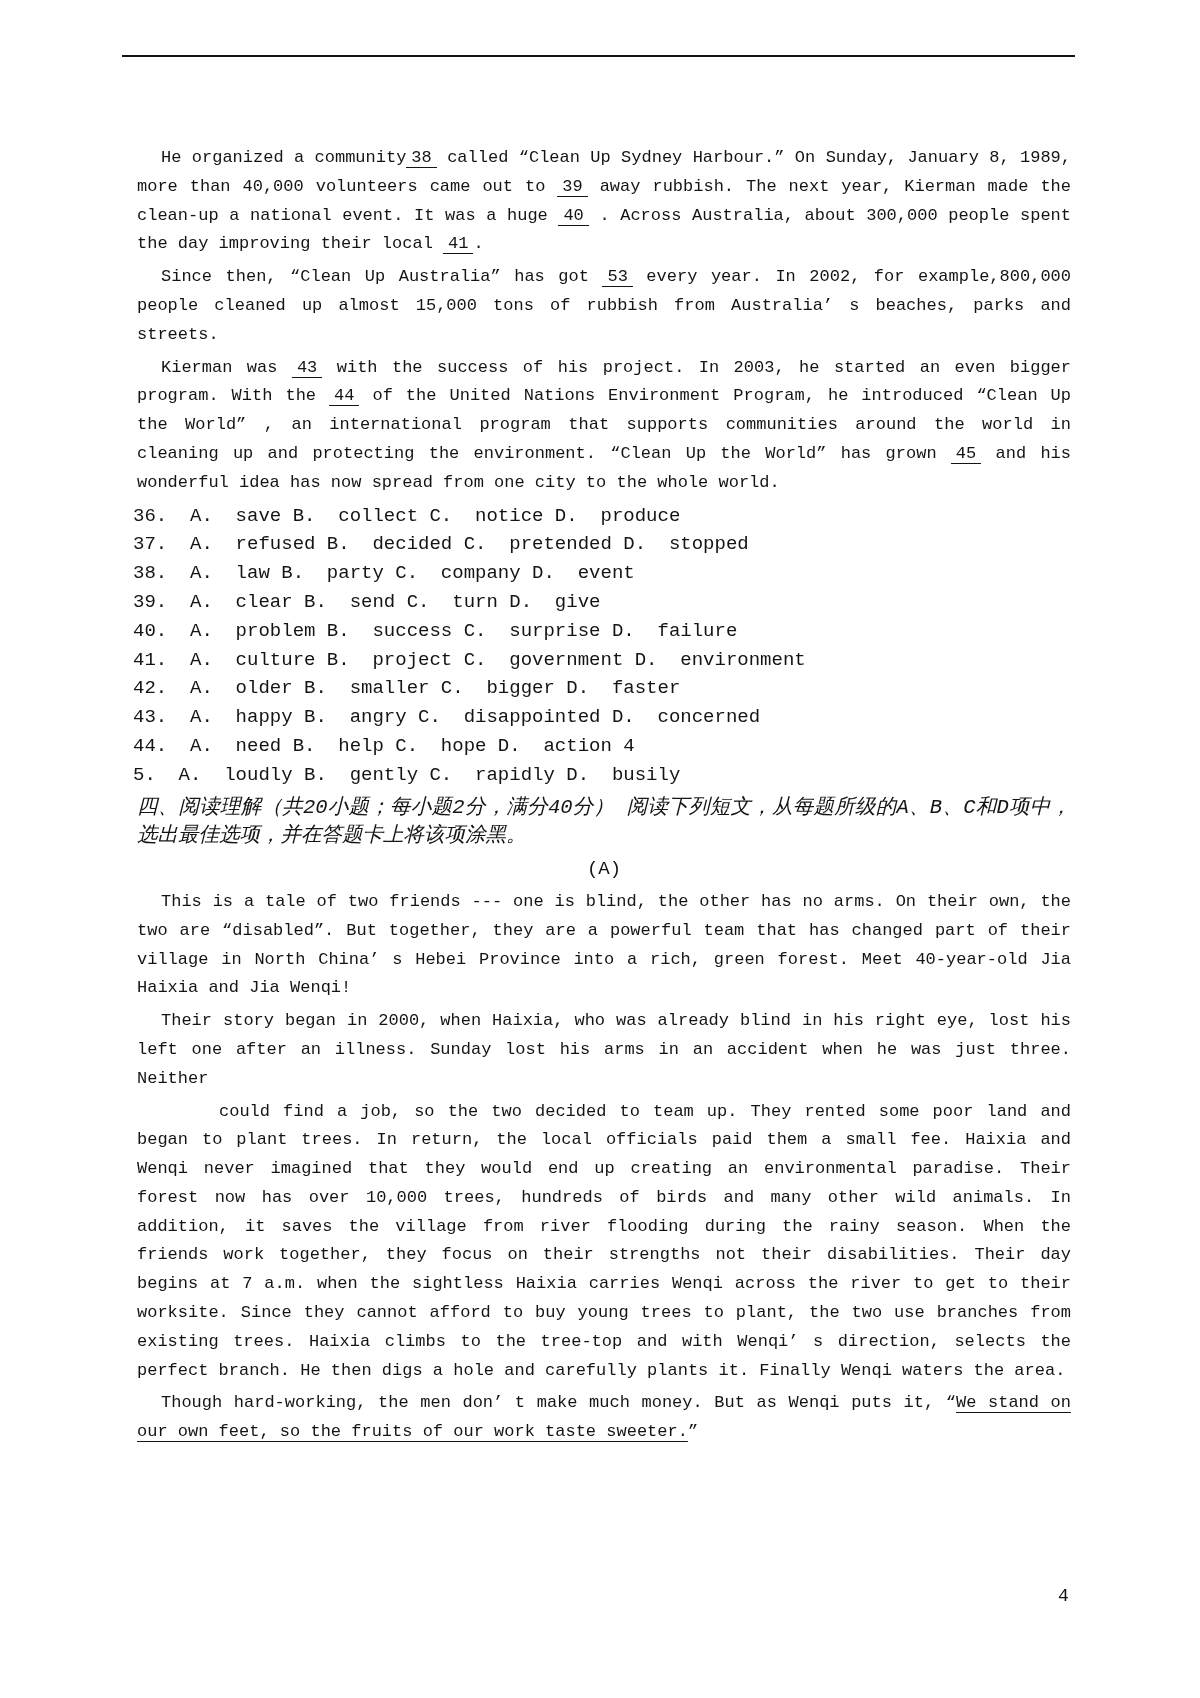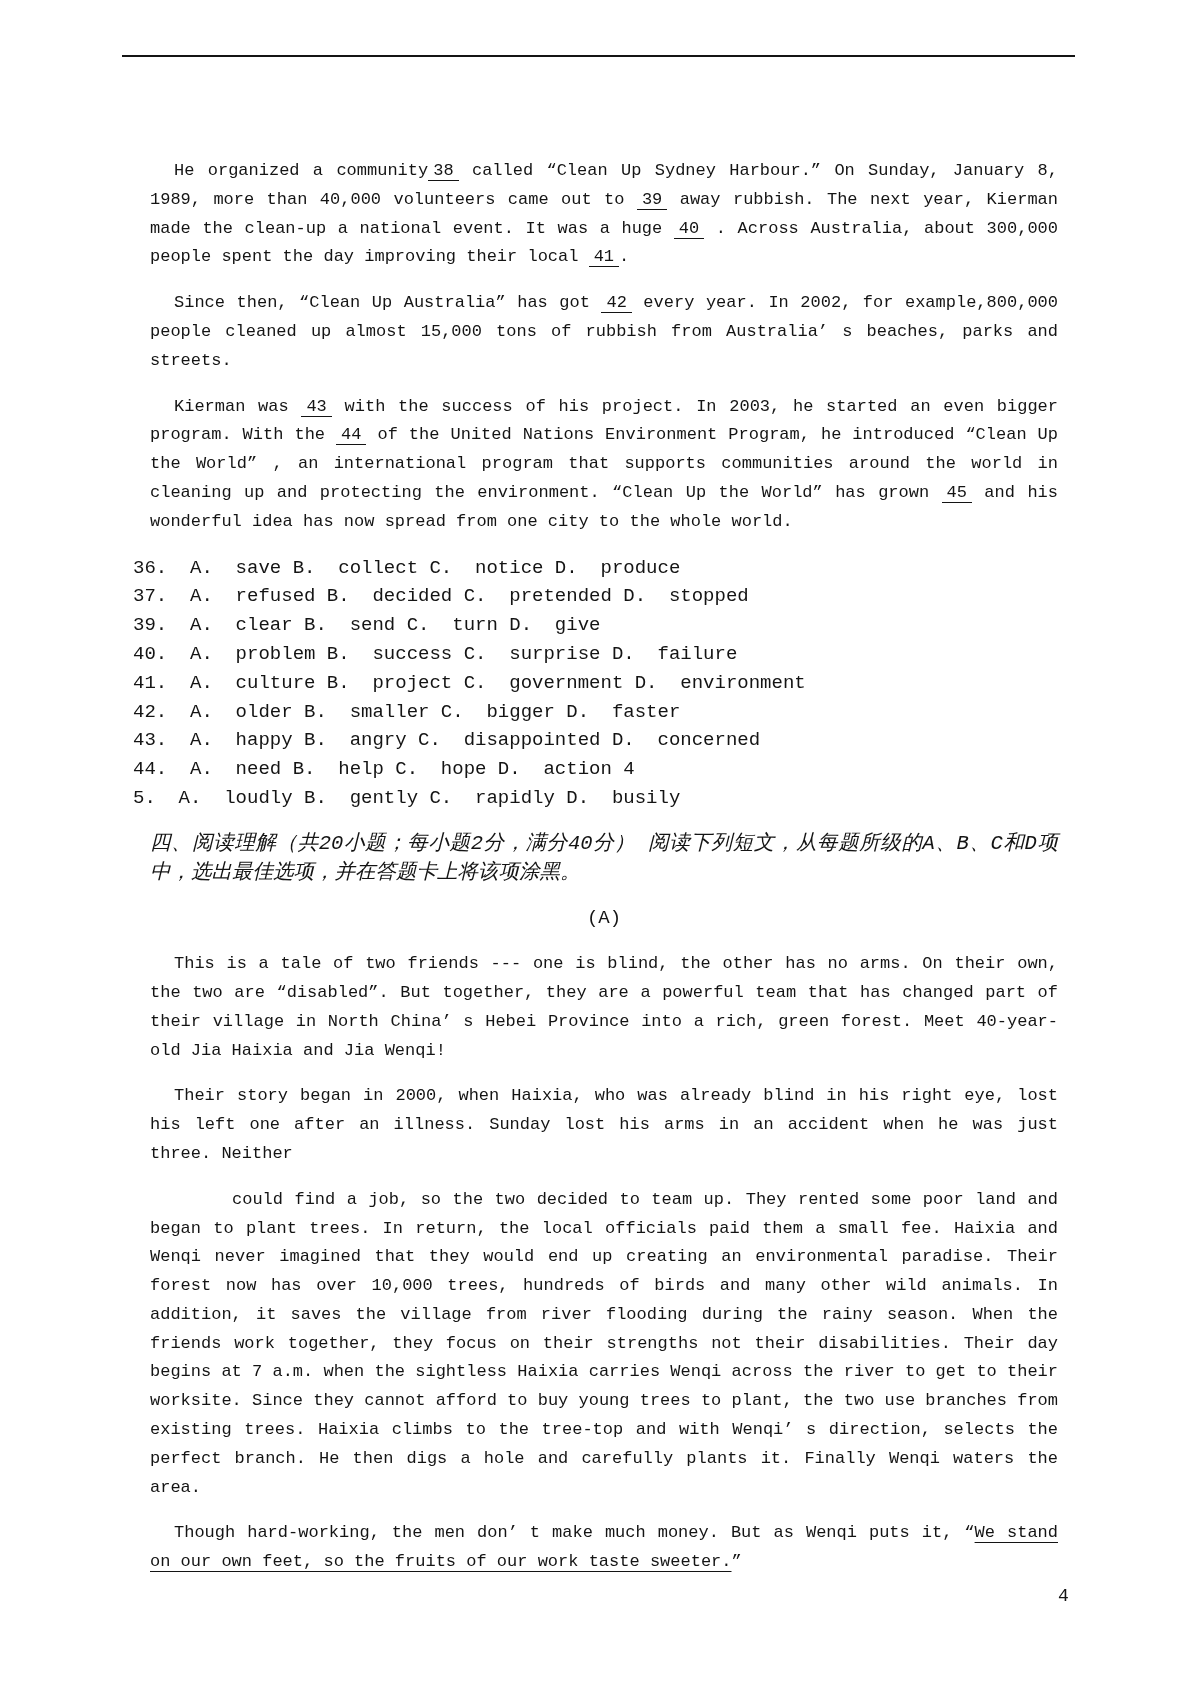--- a/index.html
+++ b/index.html
@@ -12,21 +12,21 @@
     color:#141414;
     overflow:hidden;
   }
   .top-rule {
     position:absolute; left:122px; top:55px;
     width:953px; height:2px; background:#141414;
   }
   .content {
     position:absolute; left:133px; top:140px; width:942px;
   }
-  p { margin:17px; }
+  p { margin:4px; }
   .para {
     font-size:17px; line-height:28.8px;
     text-align:justify; text-indent:24px;
   }
   .blank {
     border-bottom:1.5px solid #141414;
     padding:0 5px;
     white-space:nowrap;
   }
   .qline {
@@ -51,26 +51,27 @@
 </head>
 <body>
 
 <div class="page">
   <div class="top-rule"></div>
 
   <div class="content">
 
     <p class="para"><span>He organized a community</span><span class="blank">38</span><span> called “Clean Up Sydney Harbour.”  On Sunday, January 8, 1989, more than 40,000 volunteers came out to </span><span class="blank">39</span><span> away rubbish. The next year, Kierman made the clean-up a national event. It was a huge </span><span class="blank">40</span><span> . Across Australia, about 300,000 people spent the day improving their local </span><span class="blank">41</span><span>.</span></p>
 
-    <p class="para"><span>Since then, “Clean Up Australia”  has got </span><span class="blank">42</span><span> every year. In 2002, for example,800,000 people cleaned up almost 15,000 tons of rubbish from Australia’ s beaches, parks and streets.</span></p>
+    <p class="para"><span>Since then, “Clean Up Australia”  has got </span><span class="blank">53</span><span> every year. In 2002, for example,800,000 people cleaned up almost 15,000 tons of rubbish from Australia’ s beaches, parks and streets.</span></p>
 
     <p class="para"><span>Kierman was </span><span class="blank">43</span><span> with the success of his project. In 2003, he started an even bigger program. With the </span><span class="blank">44</span><span> of the United Nations Environment Program, he introduced “Clean Up the World” , an international program that supports communities around the world in cleaning up and protecting the environment. “Clean Up the World”  has grown </span><span class="blank">45</span><span> and his wonderful idea has now spread from one city to the whole world.</span></p>
 
     <div class="qline">36.  A.  save B.  collect C.  notice D.  produce</div>
     <div class="qline">37.  A.  refused B.  decided C.  pretended D.  stopped</div>
+    <div class="qline">38.  A.  law B.  party C.  company D.  event</div>
     <div class="qline">39.  A.  clear B.  send C.  turn D.  give</div>
     <div class="qline">40.  A.  problem B.  success C.  surprise D.  failure</div>
     <div class="qline">41.  A.  culture B.  project C.  government D.  environment</div>
     <div class="qline">42.  A.  older B.  smaller C.  bigger D.  faster</div>
     <div class="qline">43.  A.  happy B.  angry C.  disappointed D.  concerned</div>
     <div class="qline">44.  A.  need B.  help C.  hope D.  action 4</div>
     <div class="qline">5.  A.  loudly B.  gently C.  rapidly D.  busily</div>
 
     <p class="cn">四、阅读理解（共20小题；每小题2分，满分40分）  阅读下列短文，从每题所级的A、B、C和D项中，选出最佳选项，并在答题卡上将该项涂黑。</p>
 

